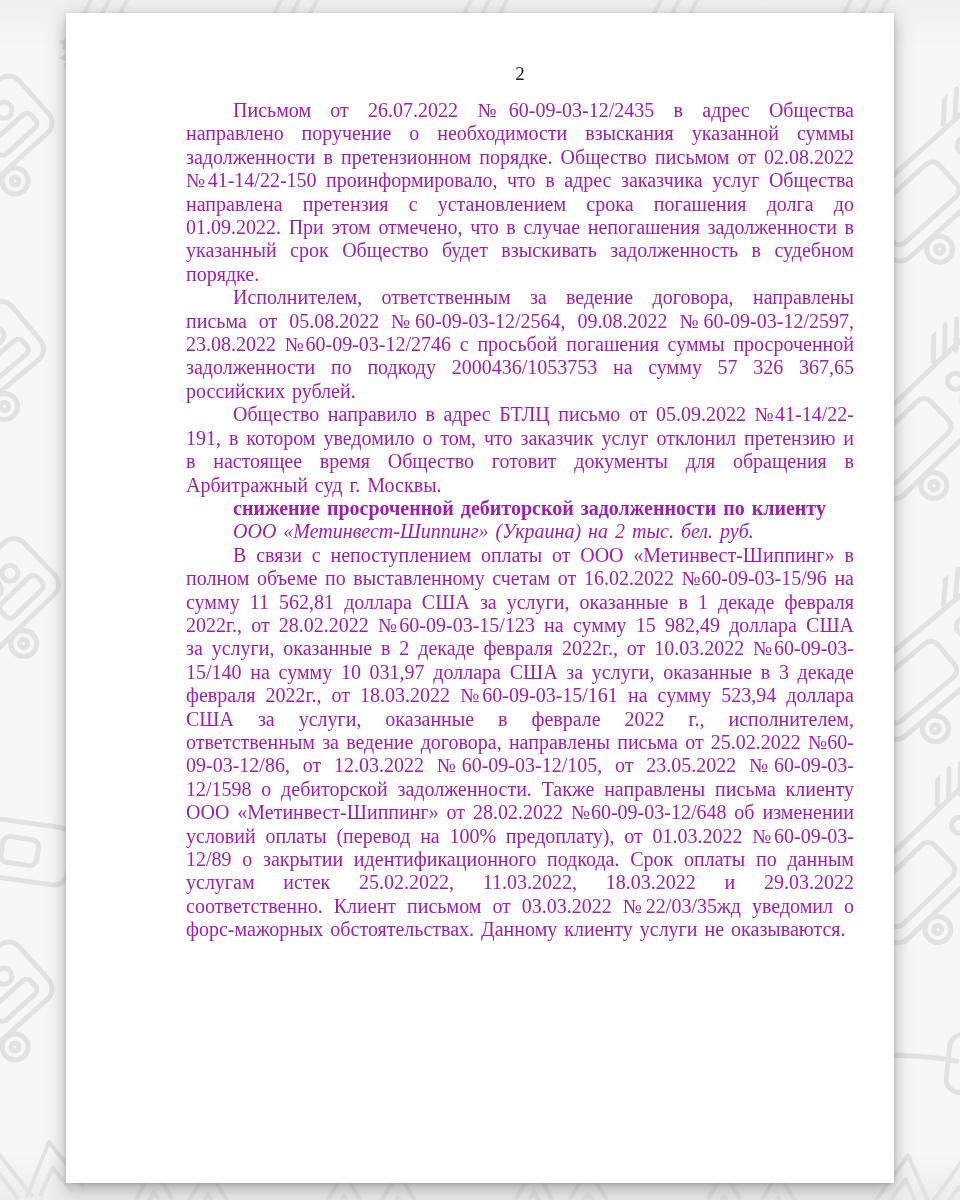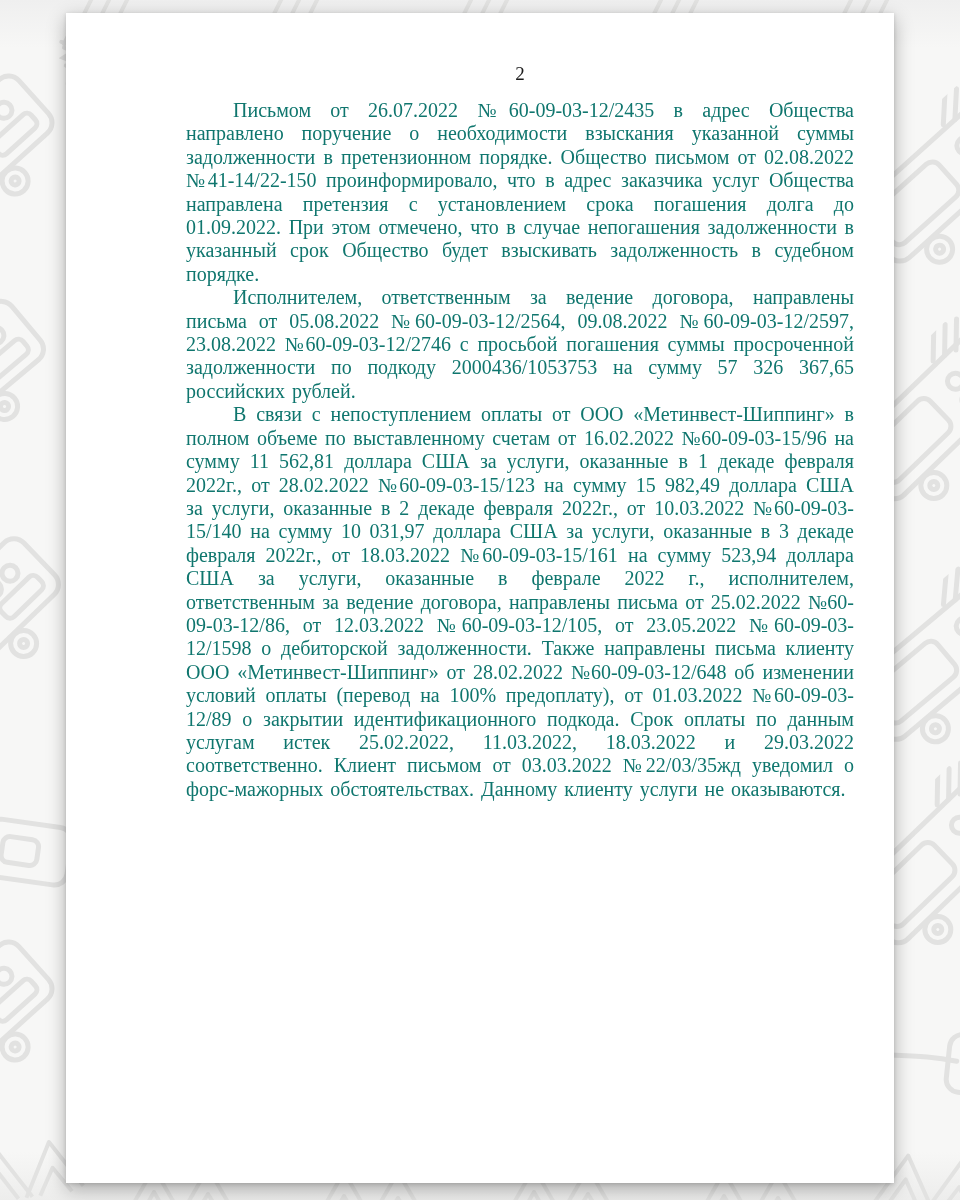--- a/index.html
+++ b/index.html
@@ -28,21 +28,21 @@
     width: 668px;
     padding-top: 49px;
     text-align: center;
     font-size: 19px;
     line-height: 23px;
     color: #1b1b1b;
   }
   .body-text {
     margin: 14px 44px 0 120px;
     width: 668px;
-    color: #0f766e;
+    color: #a21caf;
     font-size: 20px;
     line-height: 23.4px;
     text-align: justify;
     word-spacing: 2px;
   }
   .para { margin: 0; text-indent: 47px; }
   .para.bold { font-weight: bold; }
   .para.italic { font-style: italic; }
 </style>
 </head>
@@ -219,15 +219,18 @@
         <path d="M60 72 L90 20 L118 68"></path>
         <path d="M74 72 L90 46 L106 72"></path>
       </svg></div>
   </div>
 
 <div class="sheet">
   <div class="pagenum">2</div>
   <div class="body-text">
     <p class="para">Письмом от 26.07.2022 №60-09-03-12/2435 в адрес Общества направлено поручение о необходимости взыскания указанной суммы задолженности в претензионном порядке. Общество письмом от 02.08.2022 №41-14/22-150 проинформировало, что в адрес заказчика услуг Общества направлена претензия с установлением срока погашения долга до 01.09.2022. При этом отмечено, что в случае непогашения задолженности в указанный срок Общество будет взыскивать задолженность в судебном порядке.</p>
     <p class="para">Исполнителем, ответственным за ведение договора, направлены письма от 05.08.2022 №60-09-03-12/2564, 09.08.2022 №60-09-03-12/2597, 23.08.2022 №60-09-03-12/2746 с просьбой погашения суммы просроченной задолженности по подкоду 2000436/1053753 на сумму 57 326 367,65 российских рублей.</p>
+    <p class="para">Общество направило в адрес БТЛЦ письмо от 05.09.2022 №41-14/22-191, в котором уведомило о том, что заказчик услуг отклонил претензию и в настоящее время Общество готовит документы для обращения в Арбитражный суд г. Москвы.</p>
+    <p class="para bold">снижение просроченной дебиторской задолженности по клиенту</p>
+    <p class="para italic">ООО «Метинвест-Шиппинг» (Украина) на 2 тыс. бел. руб.</p>
     <p class="para">В связи с непоступлением оплаты от ООО «Метинвест-Шиппинг» в полном объеме по выставленному счетам от 16.02.2022 №60-09-03-15/96 на сумму 11 562,81 доллара США за услуги, оказанные в 1 декаде февраля 2022г., от 28.02.2022 №60-09-03-15/123 на сумму 15 982,49 доллара США за услуги, оказанные в 2 декаде февраля 2022г., от 10.03.2022 №60-09-03-15/140 на сумму 10 031,97 доллара США за услуги, оказанные в 3 декаде февраля 2022г., от 18.03.2022 №60-09-03-15/161 на сумму 523,94 доллара США за услуги, оказанные в феврале 2022 г., исполнителем, ответственным за ведение договора, направлены письма от 25.02.2022 №60-09-03-12/86, от 12.03.2022 №60-09-03-12/105, от 23.05.2022 №60-09-03-12/1598 о дебиторской задолженности. Также направлены письма клиенту ООО «Метинвест-Шиппинг» от 28.02.2022 №60-09-03-12/648 об изменении условий оплаты (перевод на 100% предоплату), от 01.03.2022 №60-09-03-12/89 о закрытии идентификационного подкода. Срок оплаты по данным услугам истек 25.02.2022, 11.03.2022, 18.03.2022 и 29.03.2022 соответственно. Клиент письмом от 03.03.2022 №22/03/35жд уведомил о форс-мажорных обстоятельствах. Данному клиенту услуги не оказываются.</p>
   </div>
 </div>
 
 </body></html>

